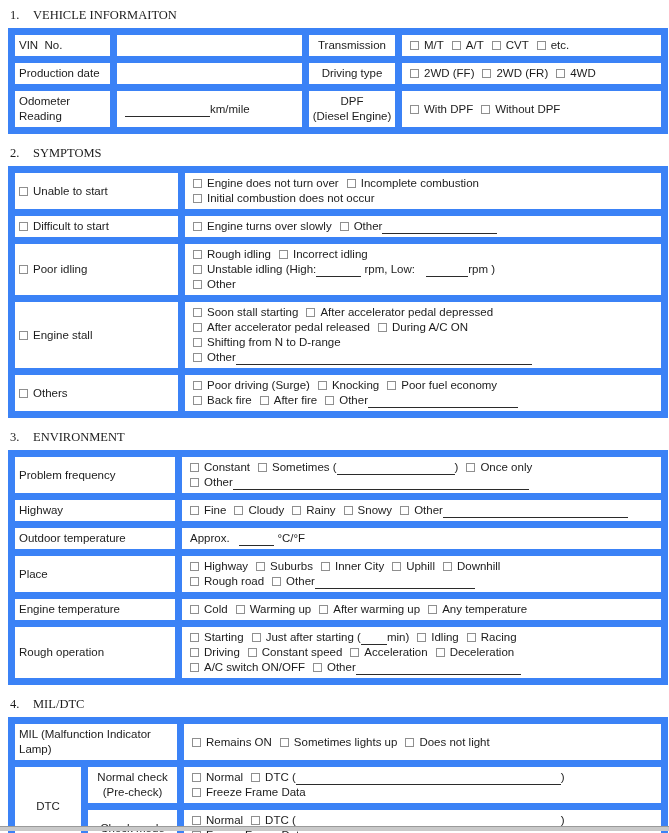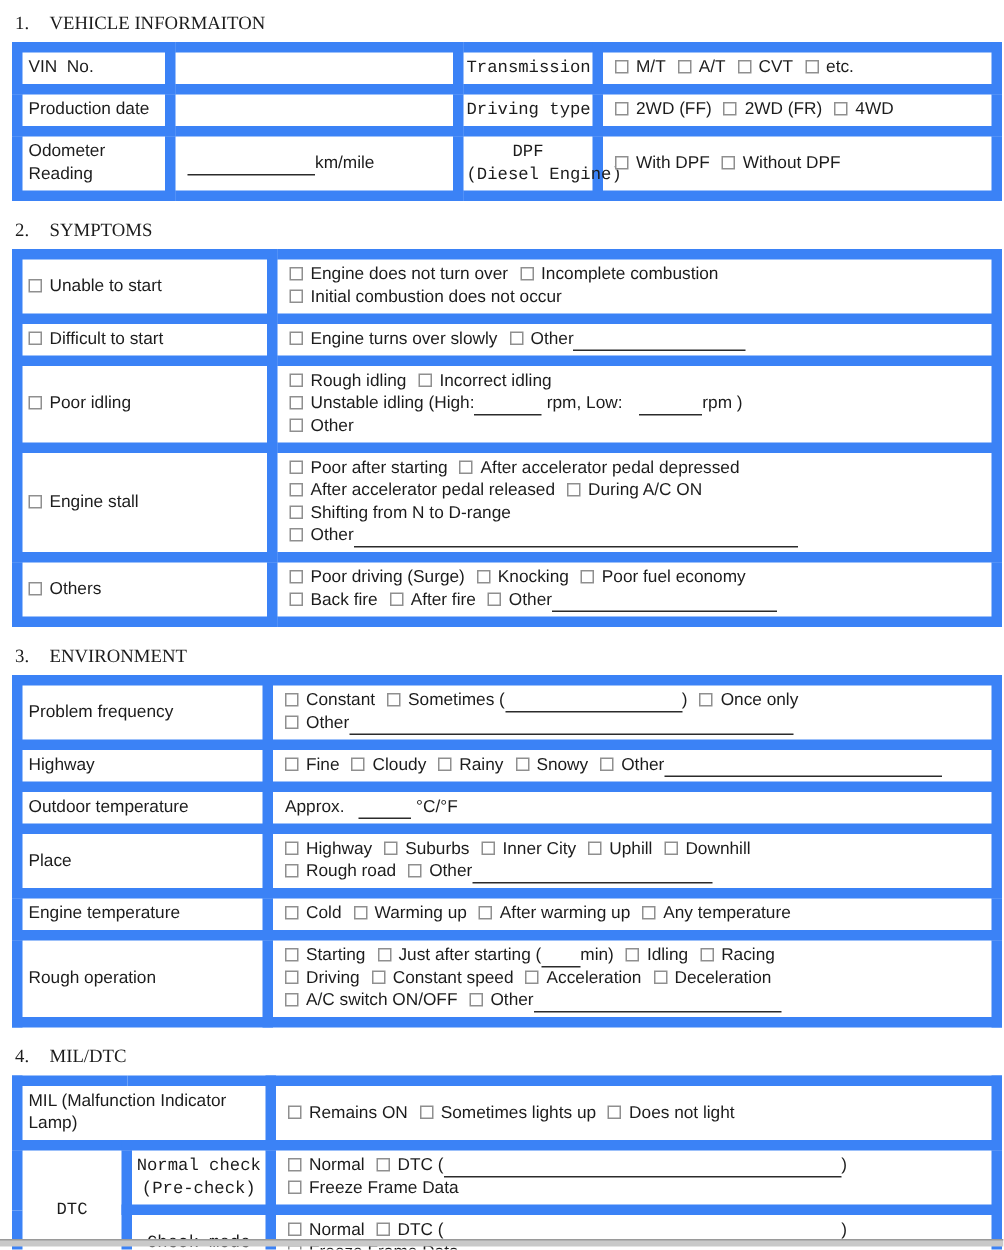--- a/index.html
+++ b/index.html
@@ -10,21 +10,21 @@
     font-size: 11.5px;
   }
   #form-root { padding: 8px 8px 0 8px; }
   .section { margin-top: 12px; }
   .section:first-child { margin-top: 0; }
   .section-heading { font-size: 12.5px; line-height: 15px; margin: 0 0 5px 2px; white-space: pre; font-family: Liberation Serif, serif; }
   .heading-number { display: inline-block; min-width: 16px; margin-right: 7px; }
   table { border-collapse: collapse; table-layout: fixed; }
   td { border: 7px solid #3b82f6; padding: 3px 4px; vertical-align: middle; }
   td.kind-value { padding-left: 8px; }
-  td.kind-center { text-align: center; padding-left: 2px; padding-right: 2px; font-family: Liberation Mono, monospace; }
+  td.kind-center { text-align: center; padding-left: 2px; padding-right: 2px; }
   .cell-line { white-space: pre; line-height: 15px; }
   .cb {
     display: inline-block; width: 9px; height: 9px; box-sizing: border-box;
     border: 1px solid #8f8f8f; background: #fff; margin-right: 5px; vertical-align: -1px;
   }
   .opt { margin-right: 8px; white-space: pre; }
   .opt:last-child { margin-right: 0; }
   .fill-line {
     display: inline-block; height: 12px; box-sizing: border-box;
     border-bottom: 1px solid #2b2b2b; vertical-align: bottom;
@@ -124,21 +124,21 @@
               <div class="cell-line"><span class="opt"><span class="cb"></span><span class="opt-label">Rough idling</span></span><span class="opt"><span class="cb"></span><span class="opt-label">Incorrect idling</span></span></div>
               <div class="cell-line"><span class="opt"><span class="cb"></span><span class="opt-label">Unstable idling (High:</span><span class="fill-line" style="width: 45px;"></span><span class="opt-after"> rpm, Low: </span></span><span class="fill-line" style="width: 42px;"></span><span class="seg-text">rpm )</span></div>
               <div class="cell-line"><span class="opt"><span class="cb"></span><span class="opt-label">Other</span></span></div>
             </td>
           </tr>
           <tr>
             <td class="kind-label">
               <div class="cell-line"><span class="opt"><span class="cb"></span><span class="opt-label">Engine stall</span></span></div>
             </td>
             <td class="kind-value">
-              <div class="cell-line"><span class="opt"><span class="cb"></span><span class="opt-label">Poor after starting</span></span><span class="opt"><span class="cb"></span><span class="opt-label">After accelerator pedal depressed</span></span></div>
+              <div class="cell-line"><span class="opt"><span class="cb"></span><span class="opt-label">Soon stall starting</span></span><span class="opt"><span class="cb"></span><span class="opt-label">After accelerator pedal depressed</span></span></div>
               <div class="cell-line"><span class="opt"><span class="cb"></span><span class="opt-label">After accelerator pedal released</span></span><span class="opt"><span class="cb"></span><span class="opt-label">During A/C ON</span></span></div>
               <div class="cell-line"><span class="opt"><span class="cb"></span><span class="opt-label">Shifting from N to D-range</span></span></div>
               <div class="cell-line"><span class="opt"><span class="cb"></span><span class="opt-label">Other</span><span class="fill-line" style="width: 296px;"></span></span></div>
             </td>
           </tr>
           <tr>
             <td class="kind-label">
               <div class="cell-line"><span class="opt"><span class="cb"></span><span class="opt-label">Others</span></span></div>
             </td>
             <td class="kind-value">

